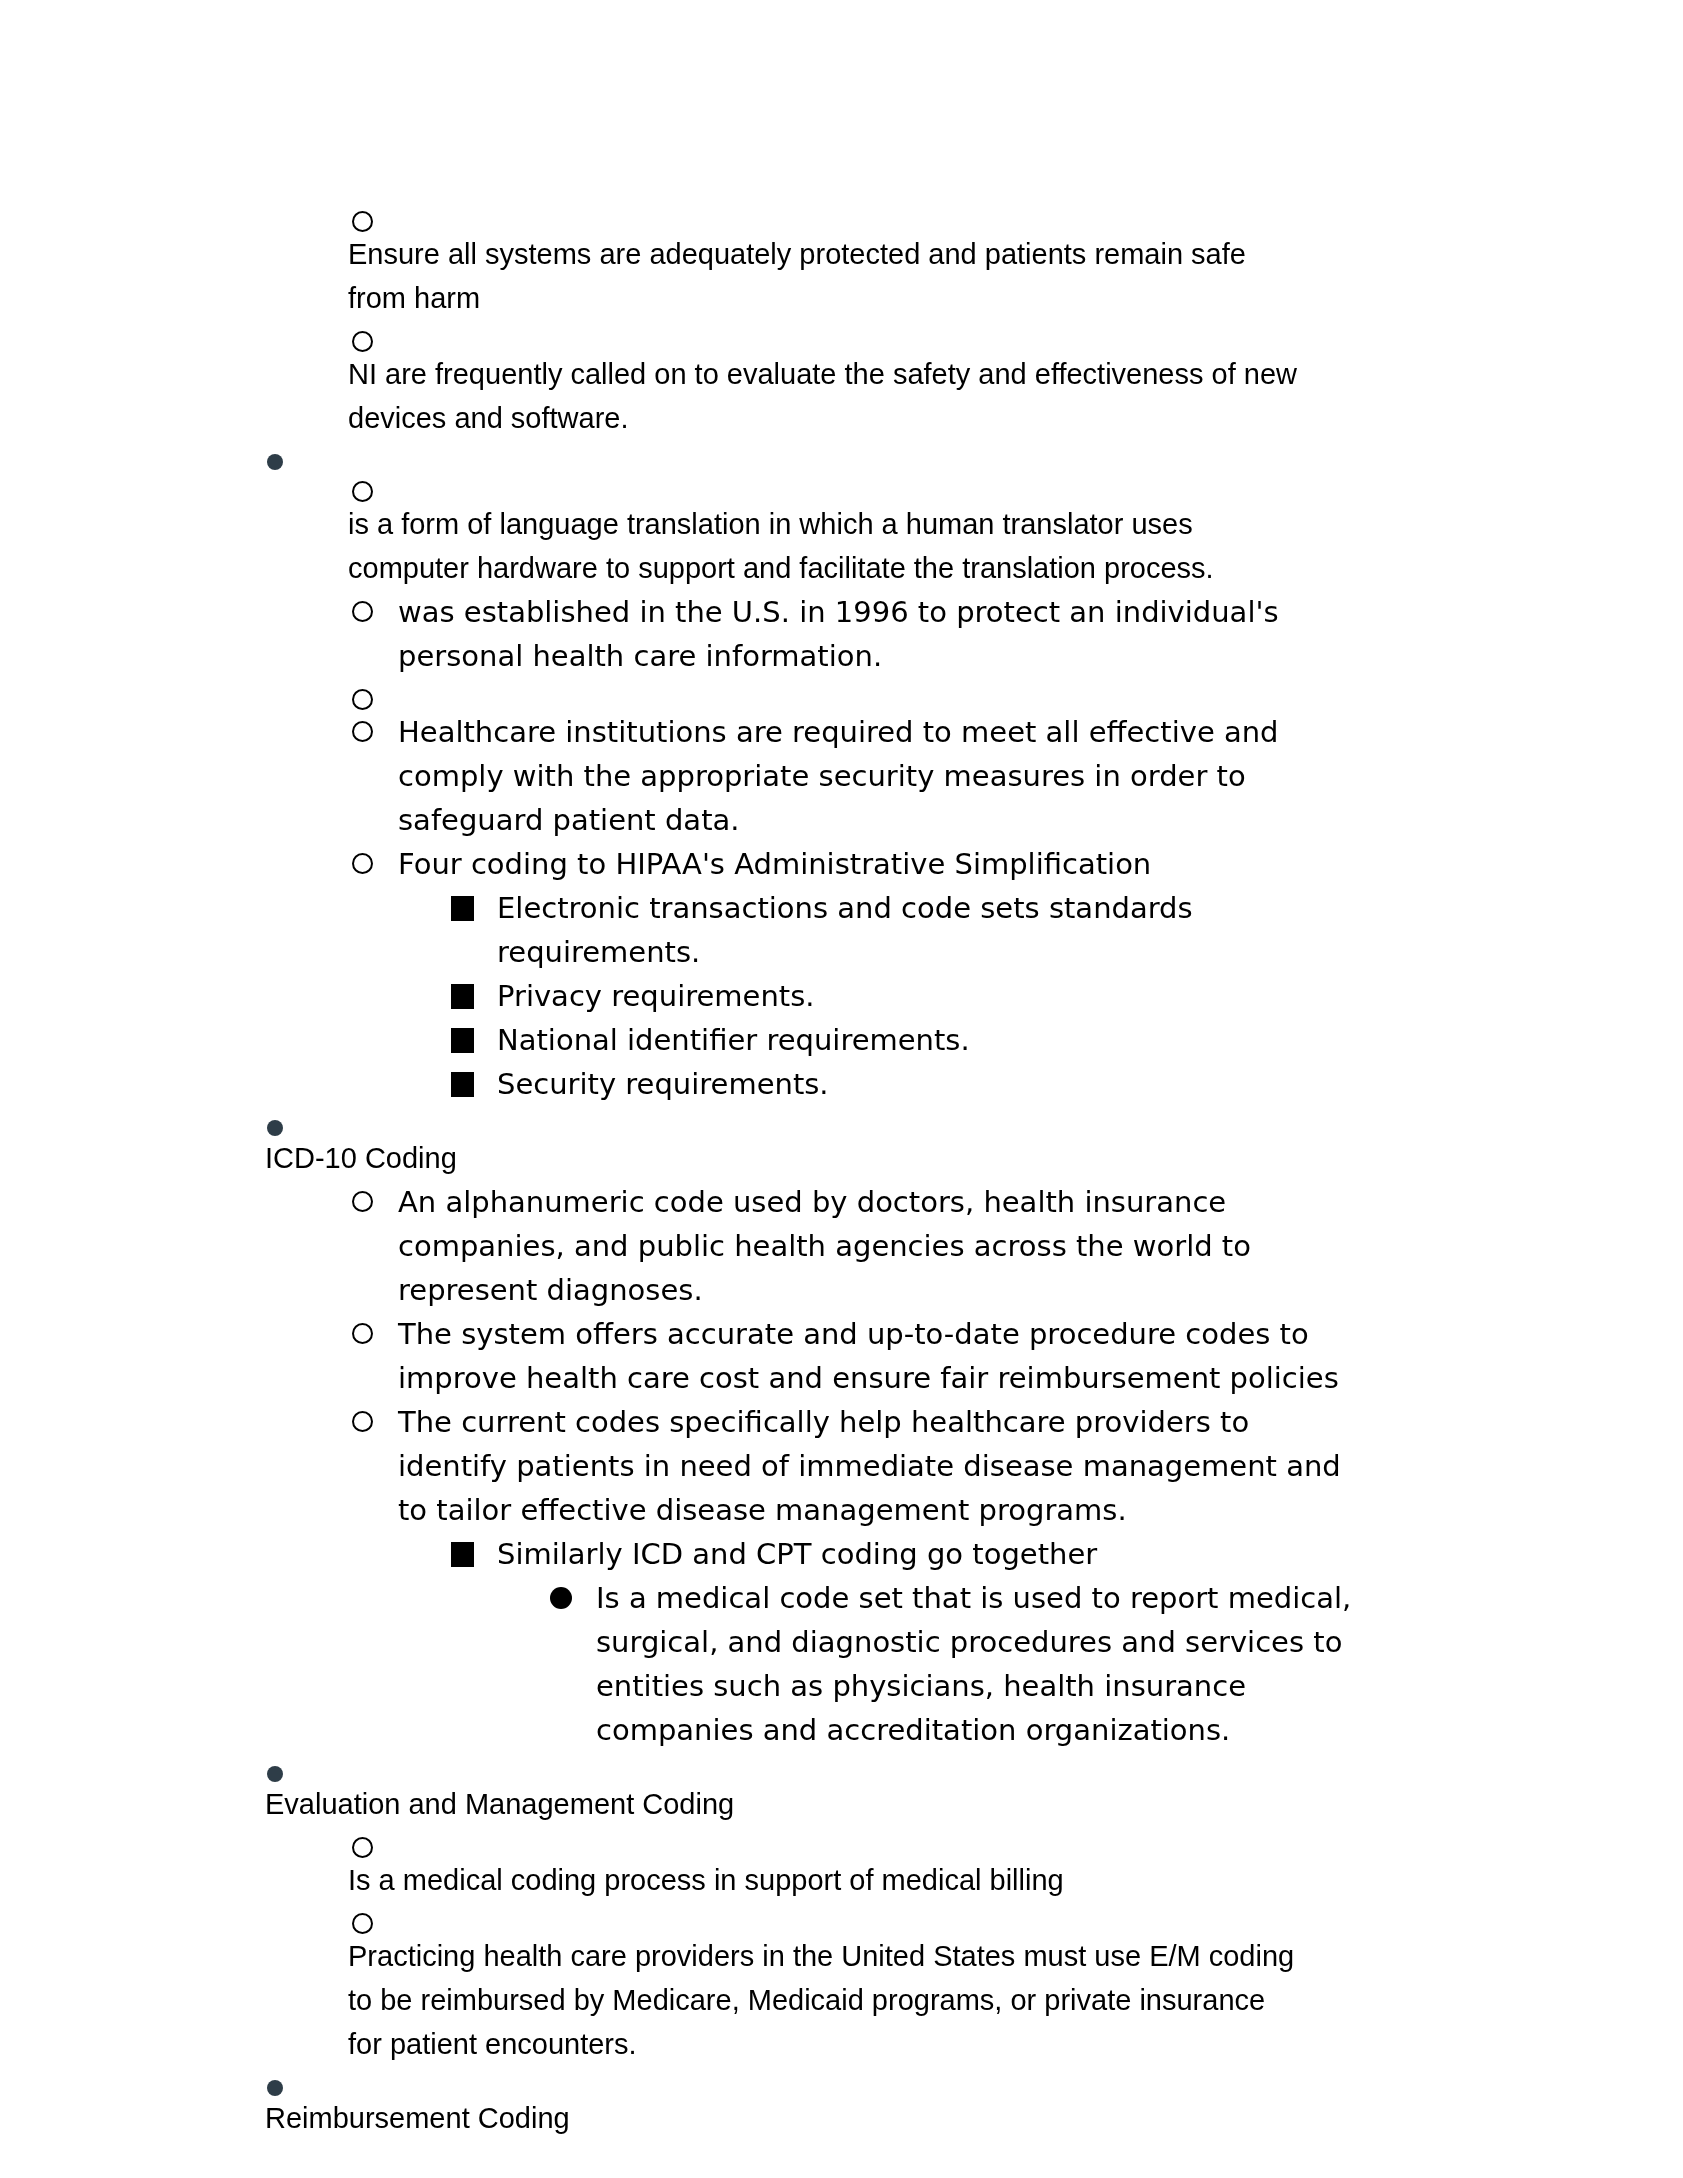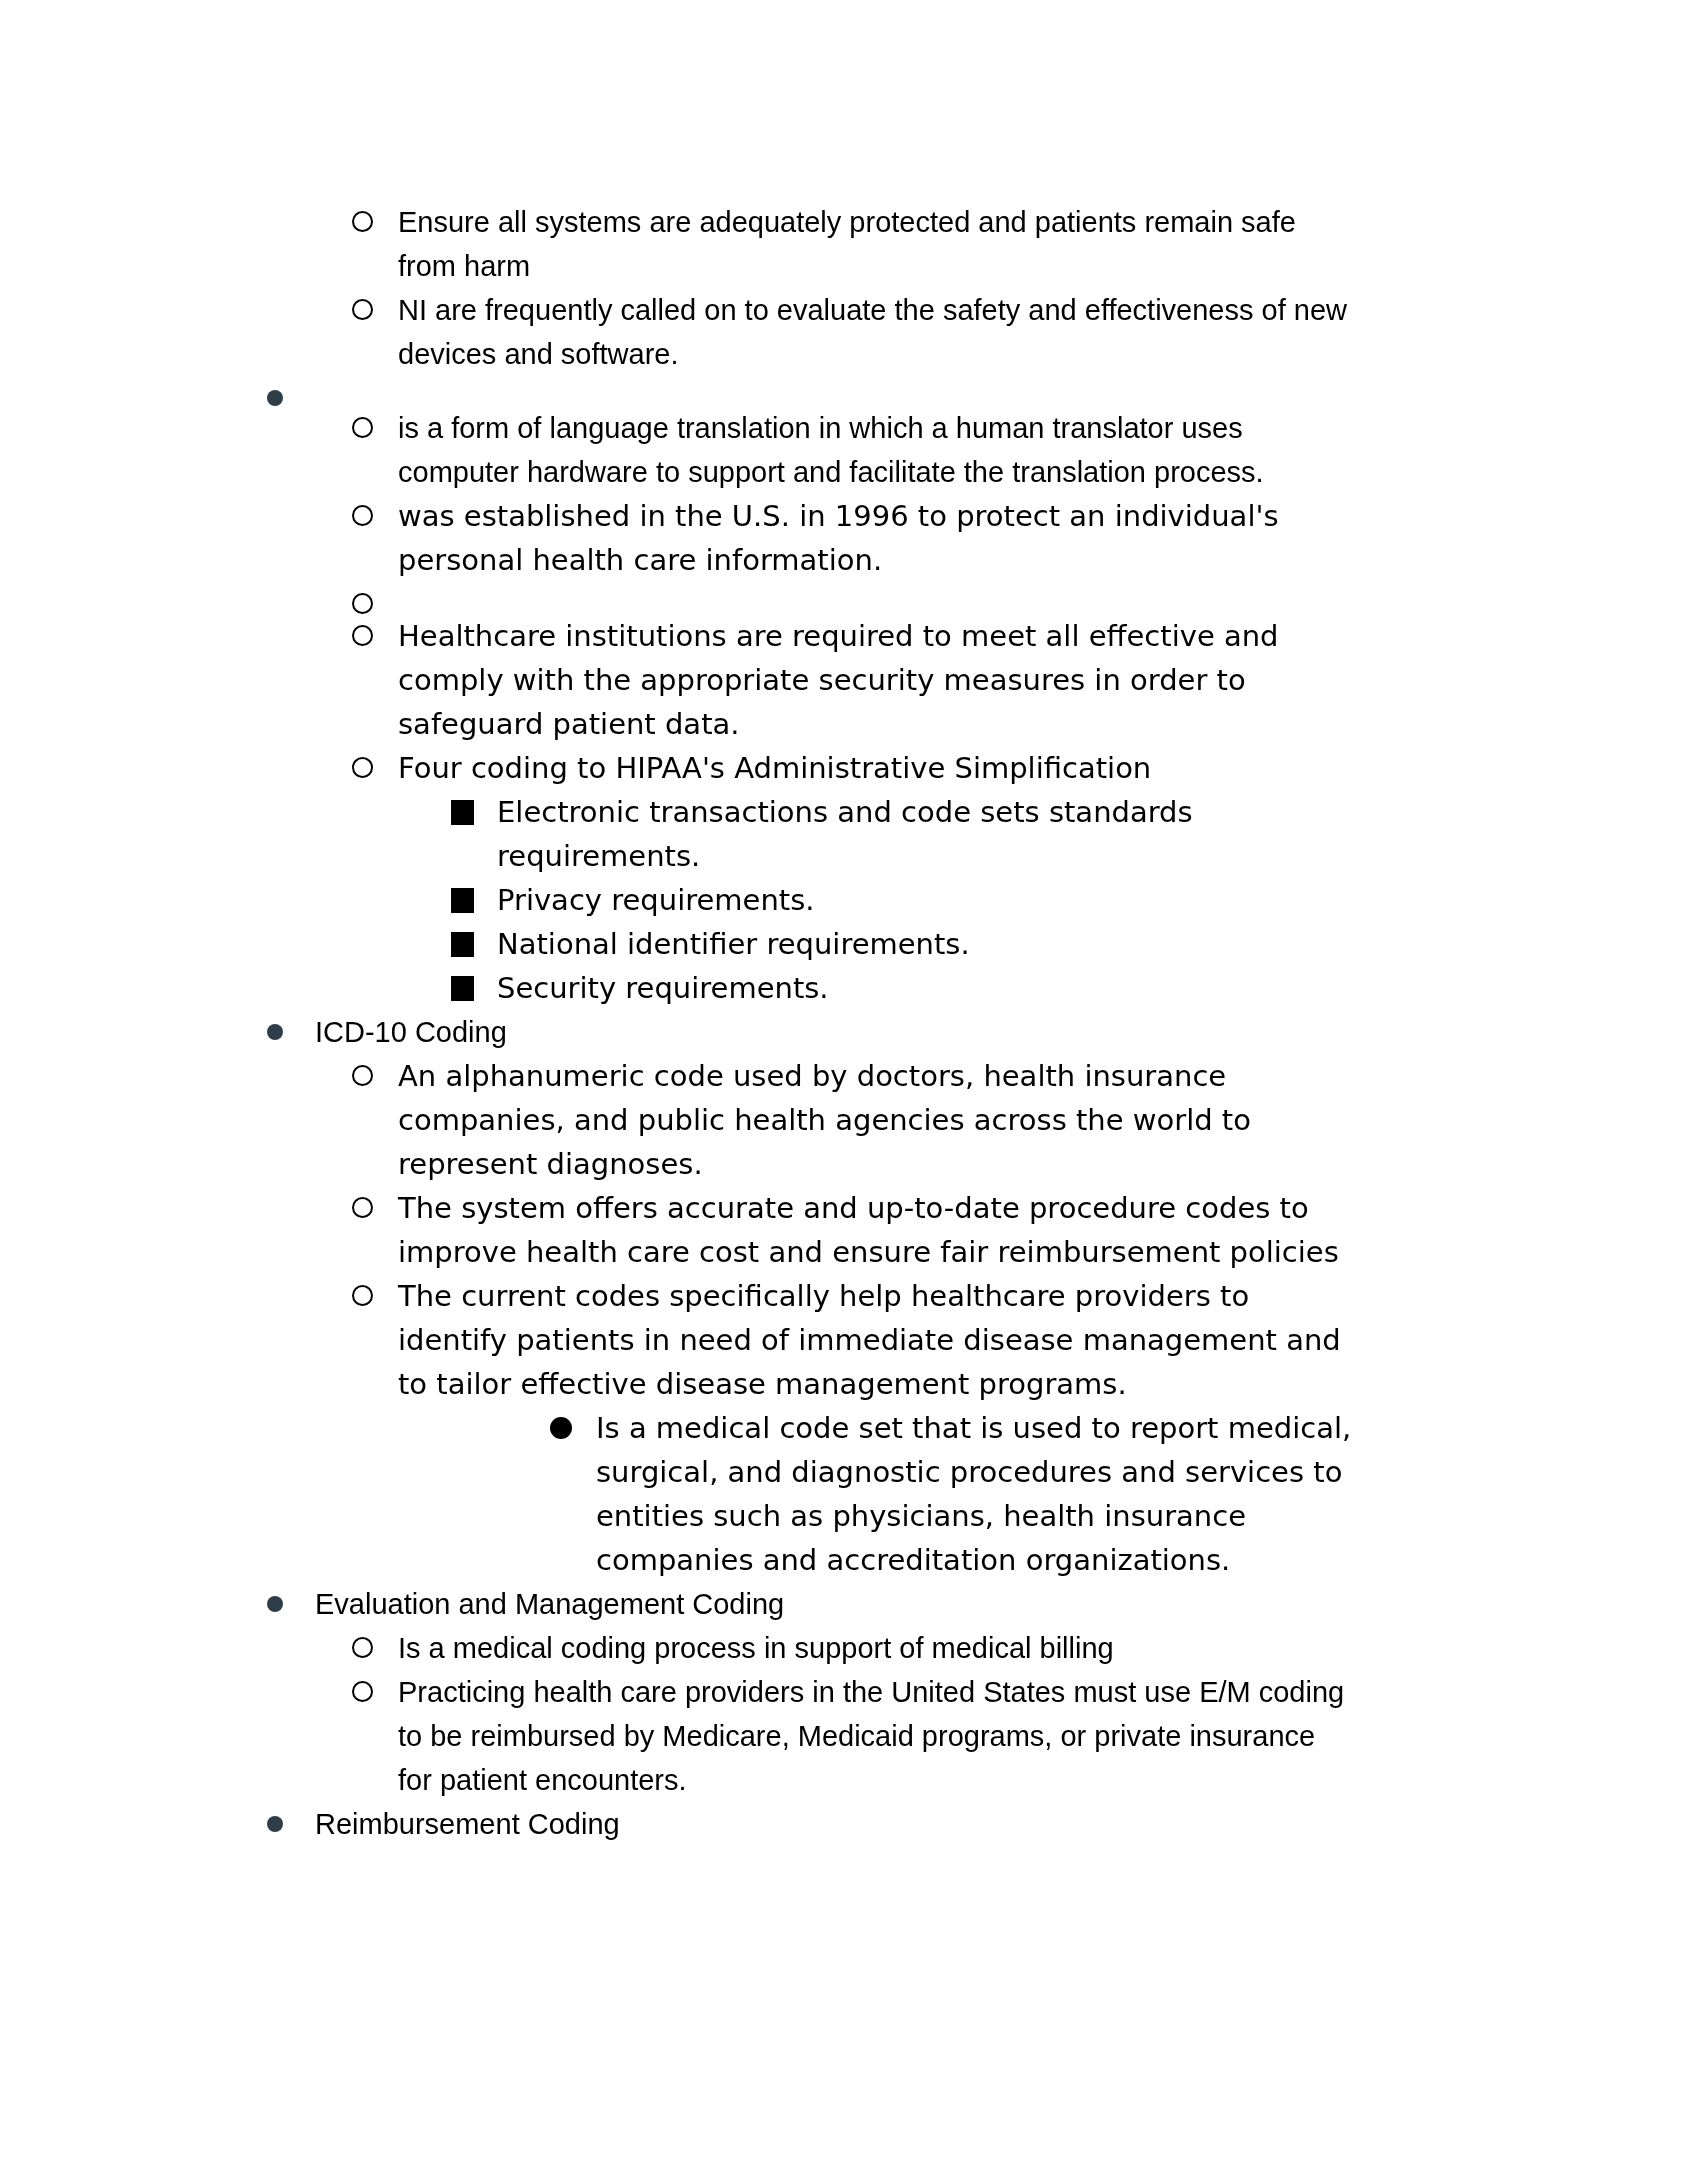--- a/index.html
+++ b/index.html
@@ -27,21 +27,21 @@
   .glyph{display:block;}
   .g-disc-slate{width:16px;height:16px;border-radius:50%;background:var(--l1-bullet,#2e3d48);margin:14px 0 0 2px;}
   .g-circle{width:17px;height:17px;border:2.5px solid var(--text-color,#000);border-radius:50%;margin:11px 0 0 4px;background:transparent;}
   .g-square{width:23px;height:25px;background:var(--text-color,#000);margin:10px 0 0 4px;}
   .g-disc{width:22px;height:22px;border-radius:50%;background:var(--text-color,#000);margin:11px 0 0 4px;}
   .text{white-space:pre-line;}
   .l1 .text{max-width:1247px;}
   .l2 .text{max-width:1148px;}
   .l3 .text{max-width:1049px;}
   .l4 .text{max-width:950px;}
-  .font-a{font-family:"Liberation Sans", sans-serif;}
+  .font-a{font-family:"Liberation Sans", sans-serif;flex-direction:column;}
   .font-b{font-family:"DejaVu Sans", sans-serif;}
 </style>
 </head>
 <body>
 
 <div class="page" id="page" style="--text-color: #000000; --l1-bullet: #2e3d48; background: rgb(255, 255, 255);">
   <div class="list" id="bullet-list">
       <div class="row l2 font-a">
         <span class="bullet">
           <span class="glyph g-circle"></span>
@@ -141,20 +141,26 @@
 improve health care cost and ensure fair reimbursement policies</span>
       </div>
       <div class="row l2 font-b">
         <span class="bullet">
           <span class="glyph g-circle"></span>
         </span>
         <span class="text">The current codes specifically help healthcare providers to
 identify patients in need of immediate disease management and
 to tailor effective disease management programs.</span>
       </div>
+      <div class="row l3 font-b">
+        <span class="bullet">
+          <span class="glyph g-square"></span>
+        </span>
+        <span class="text">Similarly ICD and CPT coding go together</span>
+      </div>
       <div class="row l4 font-b">
         <span class="bullet">
           <span class="glyph g-disc"></span>
         </span>
         <span class="text">Is a medical code set that is used to report medical,
 surgical, and diagnostic procedures and services to
 entities such as physicians, health insurance
 companies and accreditation organizations.</span>
       </div>
       <div class="row l1 font-a">

